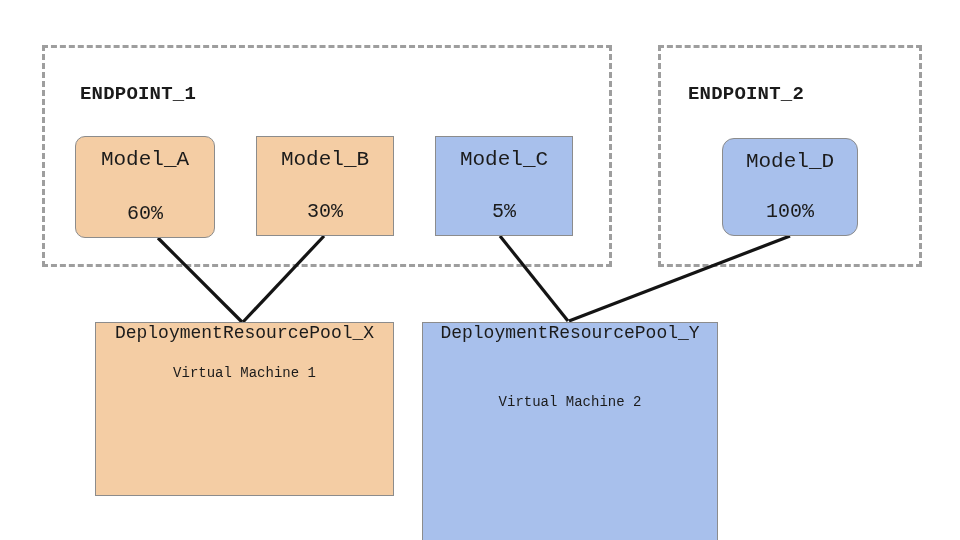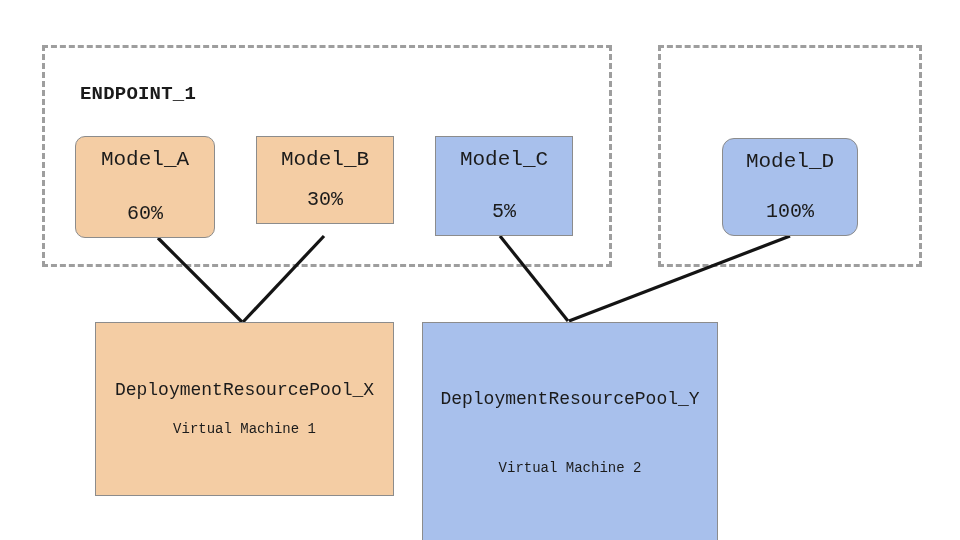--- a/index.html
+++ b/index.html
@@ -64,21 +64,21 @@
   }
 
   
   .pool-box {
     position: absolute;
     box-sizing: border-box;
     border: 1.5px solid #8c8c8c;
     display: flex;
     flex-direction: column;
     align-items: center;
-    justify-content: center;
+    justify-content: flex-start;
   }
   .pool-box.orange { background: #f4cda4; }
   .pool-box.blue   { background: #a8c0ec; }
 
   .pool-title {
     font-size: 18px;
     color: #1b1b1b;
     white-space: nowrap;
     line-height: 1.2;
   }
@@ -107,38 +107,39 @@
 </style>
 </head>
 <body>
 
 <div id="canvas">
 
   <div class="endpoint-group" style="left:42px; top:45px; width:570px; height:222px;"></div>
   <div class="endpoint-label" style="left:80px; top:83px;">ENDPOINT_1</div>
 
   <div class="endpoint-group" style="left:658px; top:45px; width:264px; height:222px;"></div>
+  <div class="endpoint-label" style="left:688px; top:83px;">ENDPOINT_2</div>
 
   <svg id="connectors" viewBox="0 0 960 540">
 
     <line x1="158" y1="238" x2="242" y2="322"></line>
 
     <line x1="324" y1="236" x2="243" y2="322"></line>
 
     <line x1="500" y1="236" x2="568" y2="321"></line>
 
     <line x1="790" y1="236" x2="569" y2="321"></line>
   </svg>
 
   <div class="model-box orange" style="left:75px; top:136px; width:140px; height:102px;border-radius:10px;">
     <span class="model-title">Model_A</span>
     <span class="model-pct">60%</span>
   </div>
 
-  <div class="model-box orange" style="left:256px; top:136px; width:138px; height:88px;">
+  <div class="model-box orange" style="left:256px; top:136px; width:138px; height:100px;">
     <span class="model-title">Model_B</span>
     <span class="model-pct">30%</span>
   </div>
 
   <div class="model-box blue" style="left:435px; top:136px; width:138px; height:100px;align-items:center;">
     <span class="model-title">Model_C</span>
     <span class="model-pct">5%</span>
   </div>
 
   <div class="model-box blue" style="left:722px; top:138px; width:136px; height:98px;border-radius:12px;">

